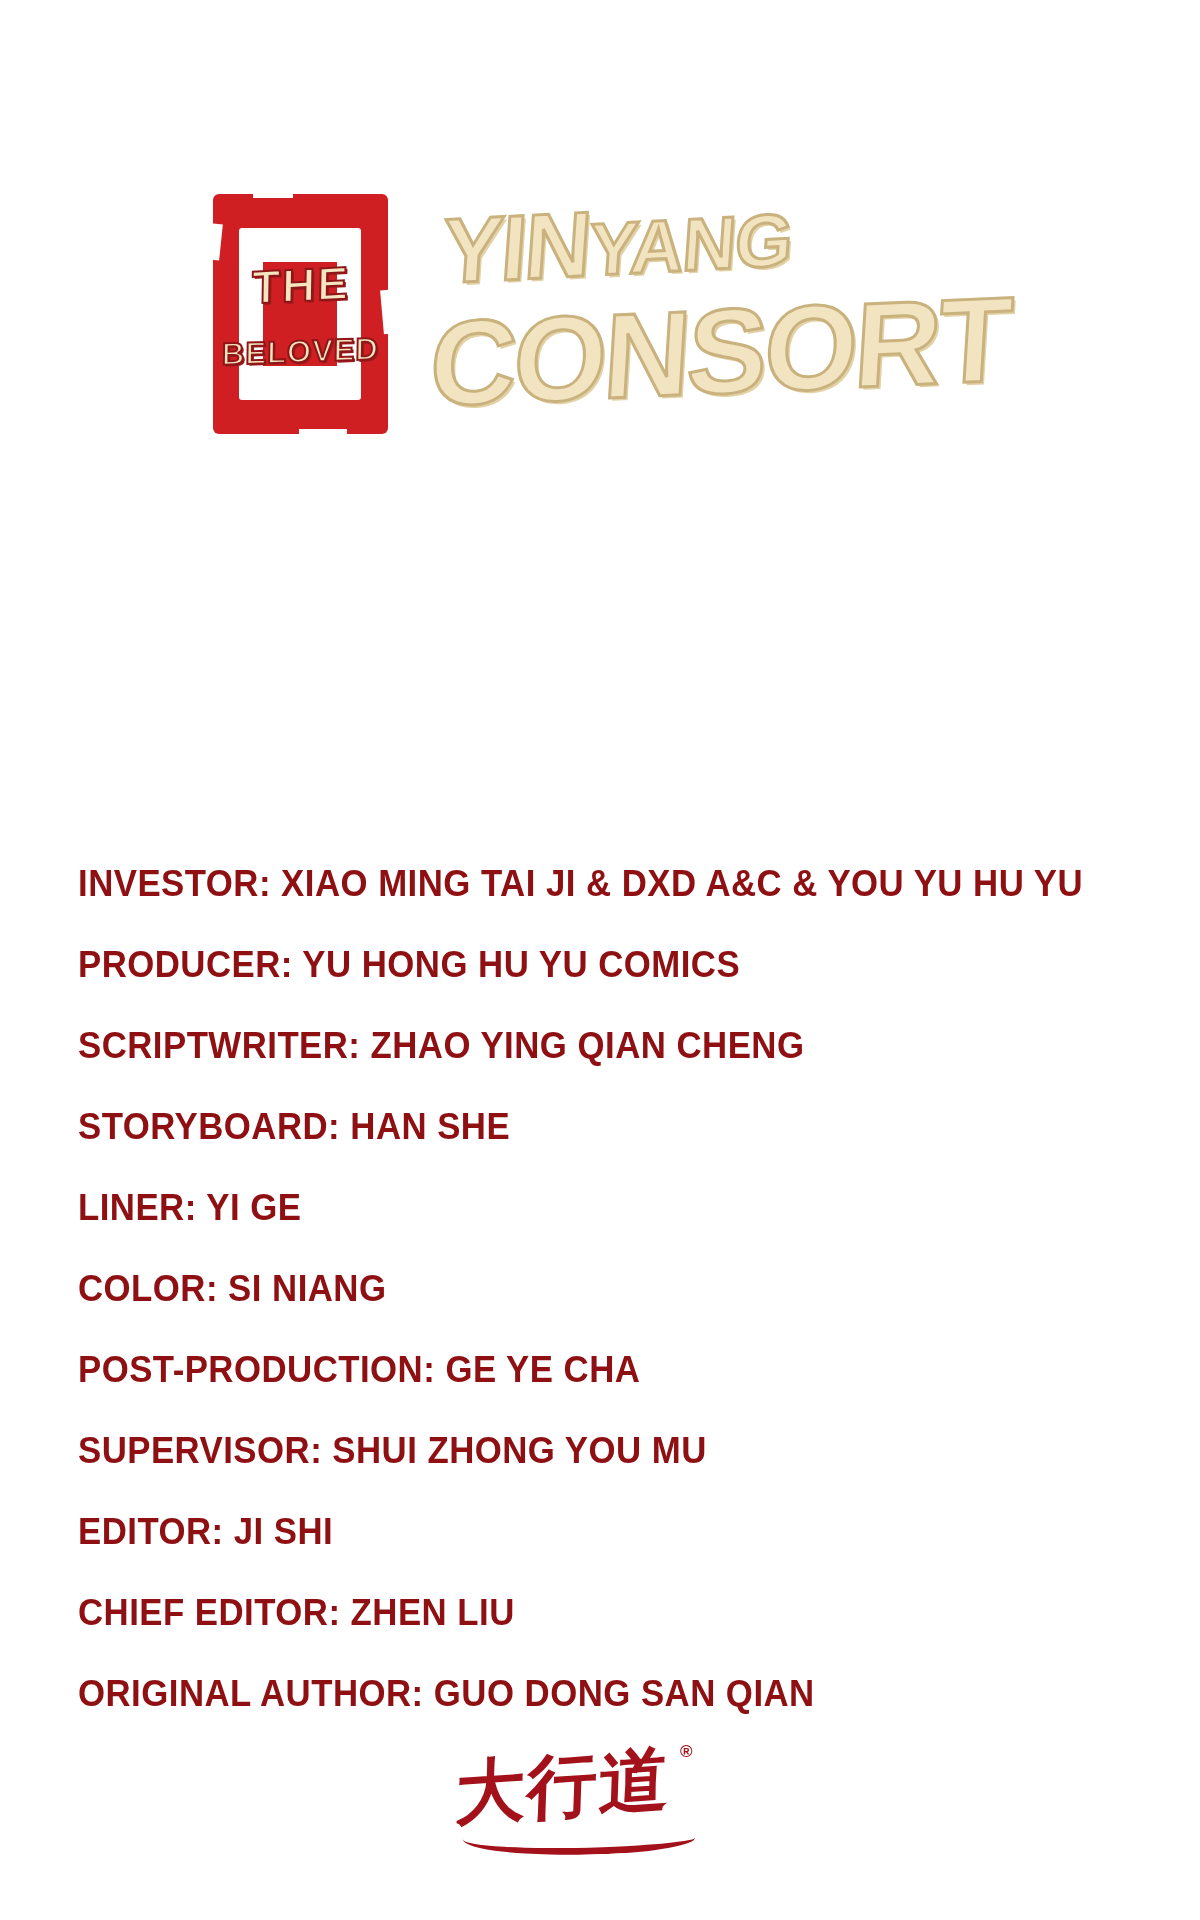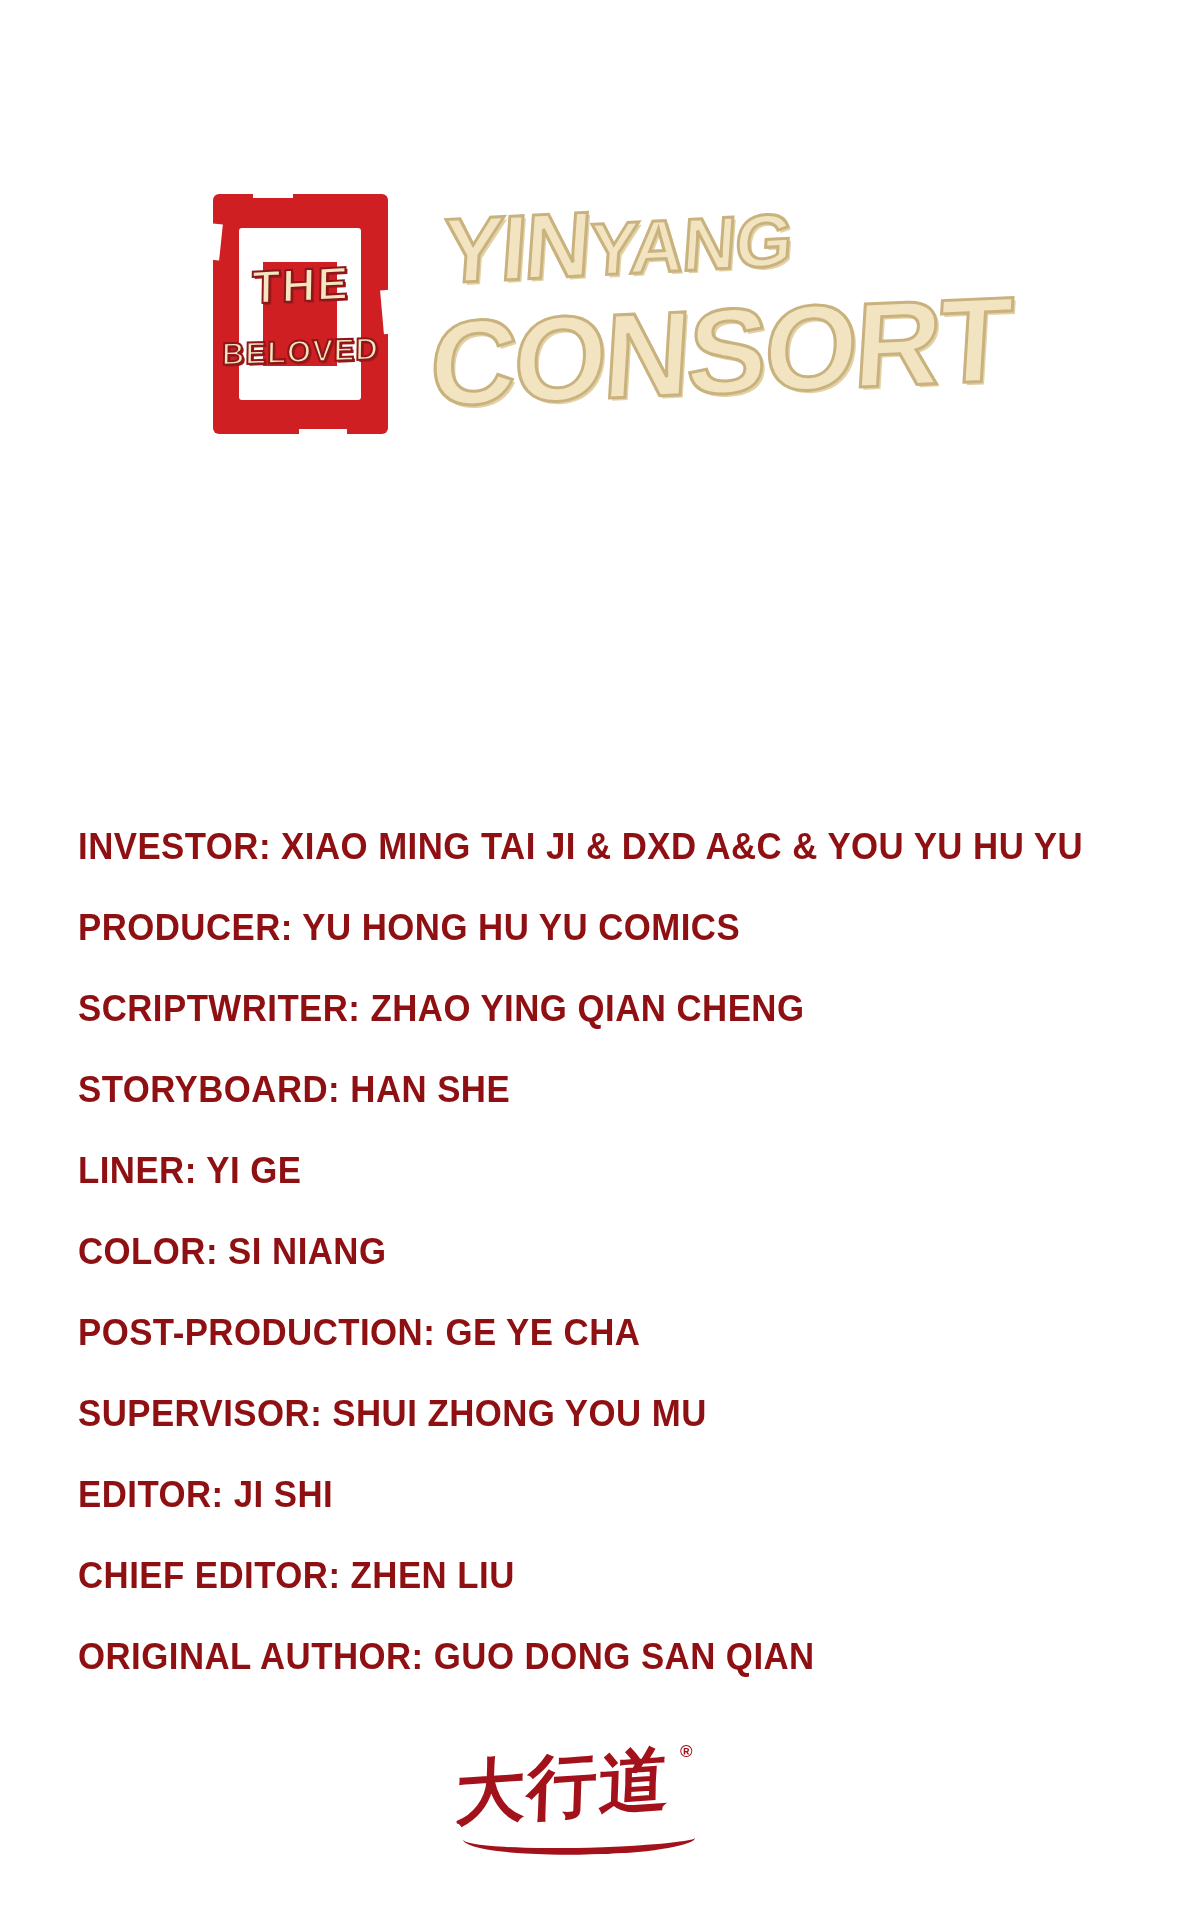--- a/index.html
+++ b/index.html
@@ -126,21 +126,21 @@
     top: 112px;
     font-size: 120px;
     letter-spacing: -3px;
     transform: rotate(-2.5deg) skewX(-6deg);
   }
 
   
   .credits {
     position: absolute;
     left: 78px;
-    top: 828px;
+    top: 865px;
     width: 1060px;
   }
   .credit-line {
     color: #8e1013;
     font-size: 37px;
     font-weight: bold;
     letter-spacing: 0.5px;
     line-height: 1.0;
     margin: 0 0 44px 0;
     white-space: nowrap;

